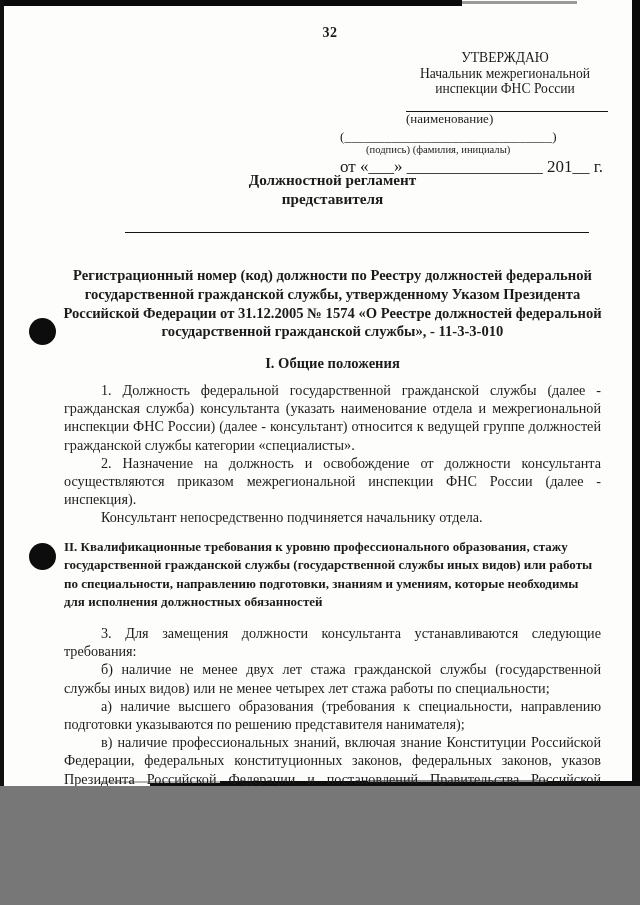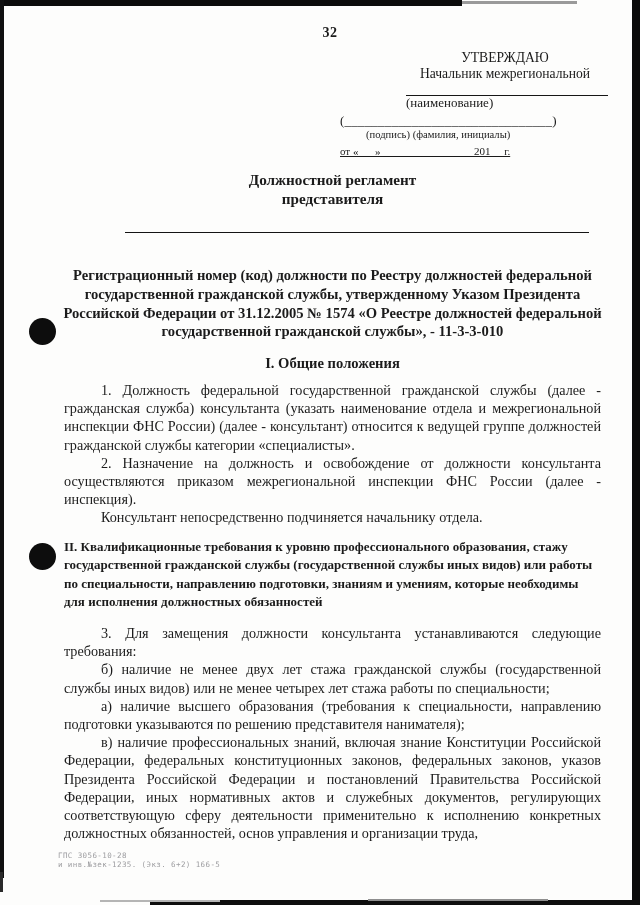--- a/index.html
+++ b/index.html
@@ -1,18 +1,18 @@
 <!DOCTYPE html>
 <html lang="ru"><head>
 <meta charset="utf-8">
 <style>
   html,body{margin:0;padding:0;background:#777;}
   .page{
     position:relative;
-    width:640px;height:905px;
+    width:640px;height:786px;
     background:#fdfdfc;
     overflow:hidden;
     font-family:"Liberation Serif", serif;
     color:#1b1b1b;
   }
   
   .edge-top{position:absolute;left:0;top:0;width:462px;height:6px;background:#0b0b0b;}
   .edge-top-fade{position:absolute;left:462px;top:1px;width:115px;height:3px;background:#9a9a9a;}
   .edge-left{position:absolute;left:0;top:0;width:4px;height:878px;background:#101010;}
   .edge-left-tick{position:absolute;left:0;top:872px;width:3px;height:20px;background:#2a2a2a;}
@@ -26,21 +26,21 @@
   
   .pagenum{position:absolute;left:0;top:25px;width:660px;text-align:center;
     font-size:14px;font-weight:bold;letter-spacing:.5px;}
   
   .approval{position:absolute;left:340px;top:50px;width:268px;font-size:13.6px;line-height:15.6px;}
   .appr-head{margin-left:62px;text-align:center;}
   .appr-rule{margin-left:66px;margin-top:14px;border-top:1.6px solid #161616;height:0;}
   .appr-cap{margin-left:66px;text-align:left;font-size:13px;line-height:12px;margin-top:1px;}
   .sig-line{margin-top:4px;font-size:13px;white-space:nowrap;letter-spacing:.2px;}
   .sig-cap{margin-left:26px;text-align:left;font-size:10.6px;line-height:12px;width:226px;}
-  .date-line{margin-top:3px;font-size:11px;white-space:nowrap;text-decoration:underline;}
+  .date-line{margin-top:3px;font-size:17px;white-space:nowrap;}
   
   .doc-title{position:absolute;left:64px;top:171px;width:537px;text-align:center;
     font-weight:bold;font-size:15.2px;line-height:18.5px;}
   .title-rule{position:absolute;left:125px;top:232px;width:464px;border-top:1.8px solid #141414;}
   .title-cap{position:absolute;left:64px;top:238px;width:537px;text-align:center;
     font-size:10.8px;color:#222;}
   
   .regpara{position:absolute;left:60px;top:266px;width:545px;text-align:center;
     font-weight:bold;font-size:14.6px;line-height:18.8px;font-family:Liberation Serif, serif;}
   .h1{position:absolute;left:64px;top:355px;width:537px;text-align:center;
@@ -69,20 +69,21 @@
   <div class="edge-bottom-gray"></div>
   <div class="edge-bottom-gray2"></div>
   <div class="hole top"></div>
   <div class="hole bottom"></div>
 
   <div class="pagenum">32</div>
 
   <div class="approval">
     <div class="appr-head">УТВЕРЖДАЮ</div>
     <div class="appr-head">Начальник межрегиональной</div>
+    <div class="appr-head">инспекции ФНС России</div>
     <div class="appr-rule"></div>
     <div class="appr-cap">(наименование)</div>
     <div class="sig-line">(_______________________________)</div>
     <div class="sig-cap">(подпись) (фамилия, инициалы)</div>
     <div class="date-line">от «___» ________________ 201__ г.</div>
   </div>
 
   <div class="doc-title">
     <div>Должностной регламент</div>
     <div>представителя</div>

